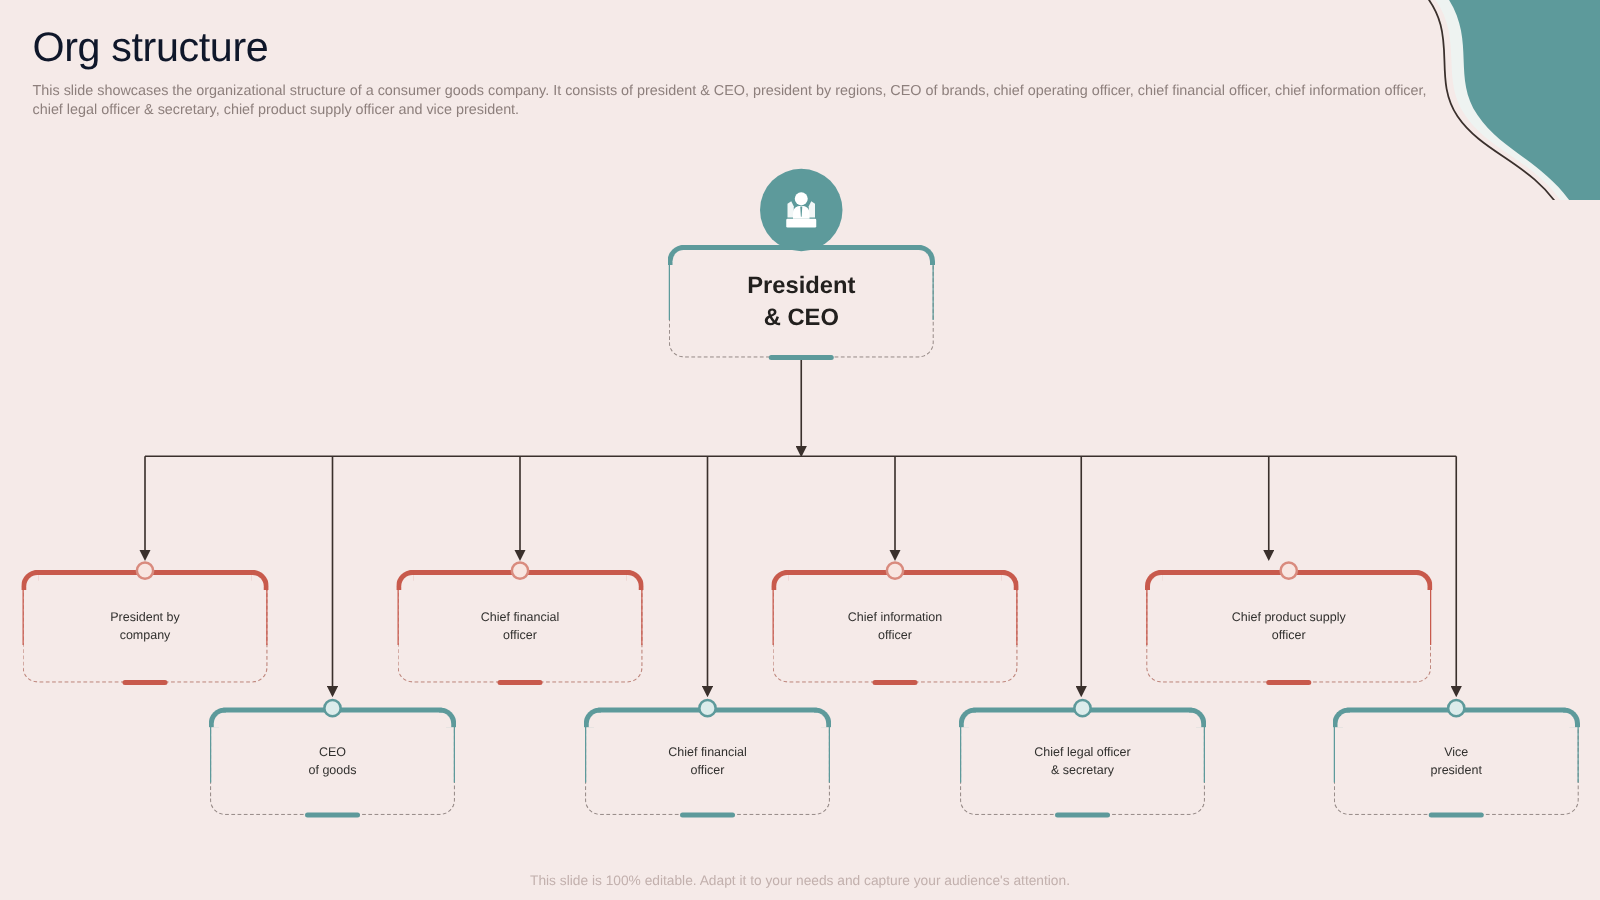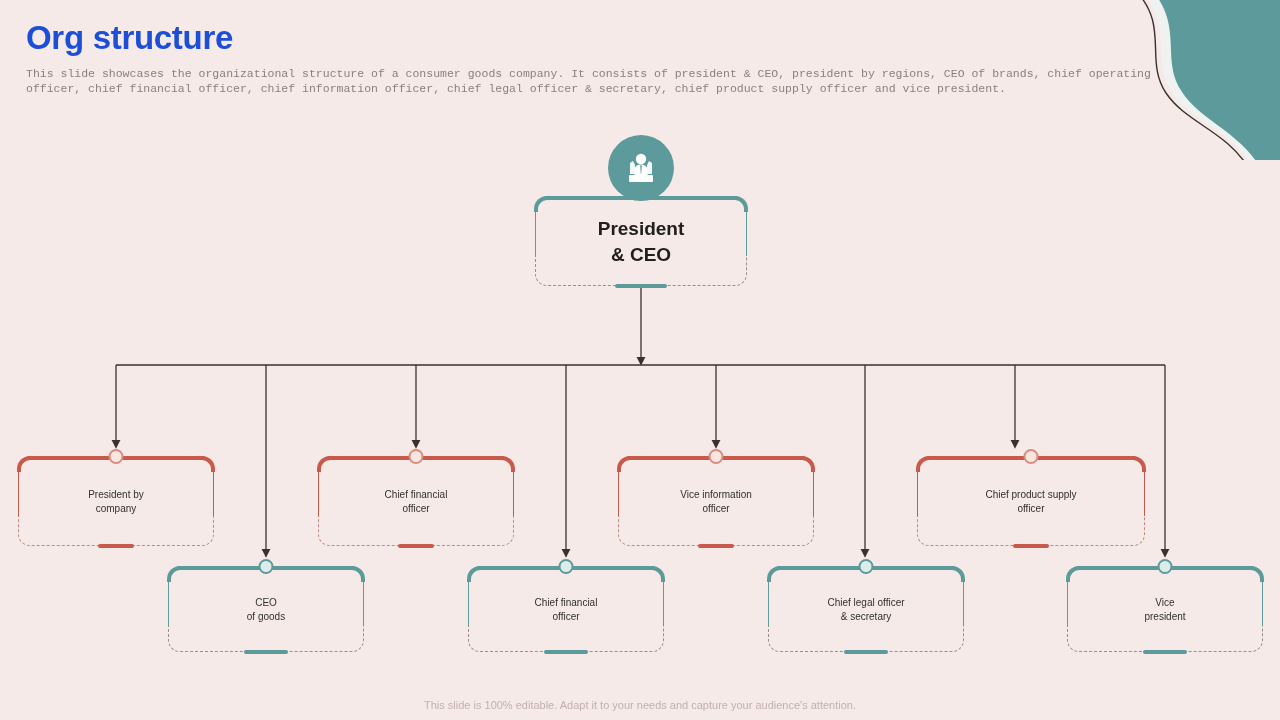--- a/index.html
+++ b/index.html
@@ -30,33 +30,32 @@
 
   
   .header {
     position: absolute;
     left: 26px;
     top: 20px;
     width: 1130px;
   }
   .page-title {
     font-size: 33px;
-    font-weight: bold;
-    color: #1d4ed8;
+    font-weight: normal;
+    color: #0f172a;
     letter-spacing: -0.3px;
     margin: 0 0 10px 0;
     line-height: 1.1;
   }
   .page-subtitle {
     font-size: 11.5px;
     line-height: 1.32;
     color: #8d7f7c;
     margin: 0;
     max-width: 1130px;
-    font-family: Liberation Mono, monospace;
   }
   .connectors {
     position: absolute;
     left: 0;
     top: 0;
     width: 1280px;
     height: 720px;
     pointer-events: none;
   }
 
@@ -292,21 +291,21 @@
   <div class="card v-red" style="left:618px;top:458px;width:196px;height:88px;">
     <div class="card-outline"></div>
       <div class="card-top"></div>
     <div class="card-top-cap-l"></div>
       <div class="card-top-cap-r"></div>
     <div class="card-side-l"></div>
       <div class="card-side-r"></div>
     <div class="card-bottom-accent" style="width:36px;"></div>
     <div class="card-dot"></div>
     <div class="card-label">
-      <span>Vice information</span><br>
+      <span>Chief information</span><br>
       <span>officer</span>
     </div>
   </div>
 
   <div class="card v-red" style="left:917px;top:458px;width:228px;height:88px;">
     <div class="card-outline"></div>
       <div class="card-top"></div>
     <div class="card-top-cap-l"></div>
       <div class="card-top-cap-r"></div>
     <div class="card-side-l"></div>

